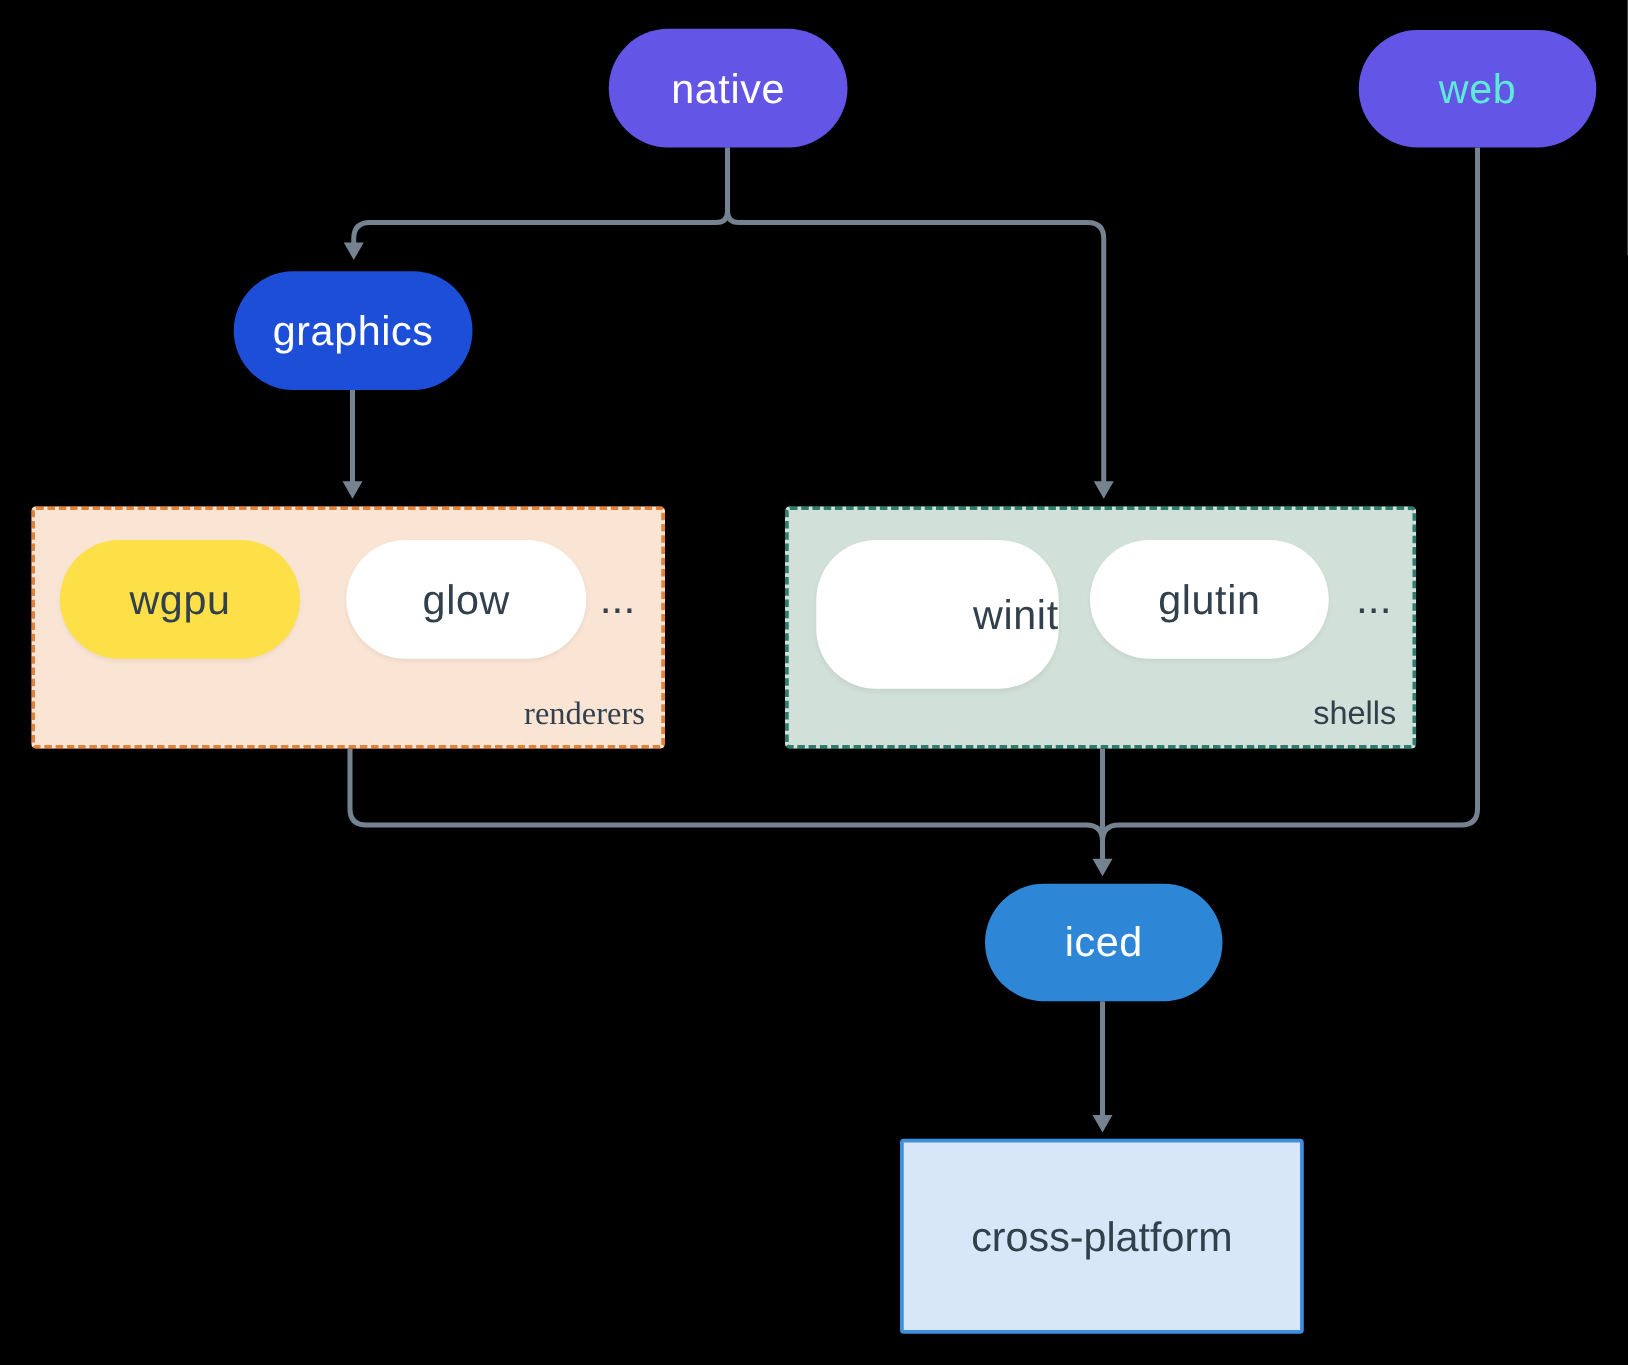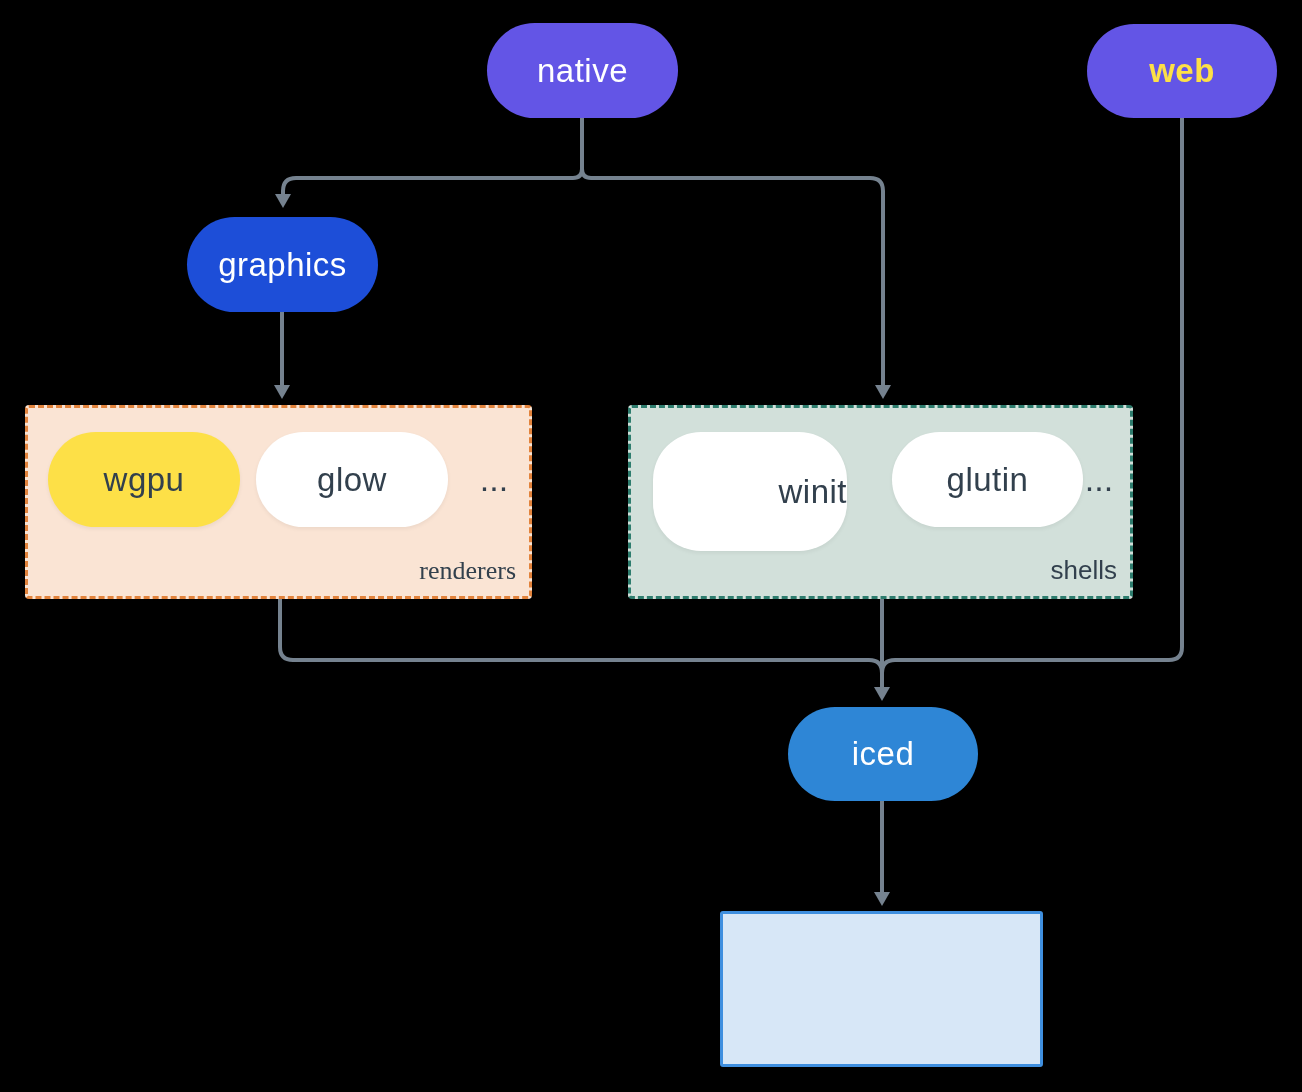--- a/index.html
+++ b/index.html
@@ -89,50 +89,51 @@
     <path class="arrowhead" d="M 883 399 L 875 385 L 891 385 Z"></path>
     <path class="arrowhead" d="M 282 399 L 274 385 L 290 385 Z"></path>
     <path class="arrowhead" d="M 882 701 L 874 687 L 890 687 Z"></path>
     <path class="arrowhead" d="M 882 906 L 874 892 L 890 892 Z"></path>
   </svg>
 
   <div class="pill" style="left: 487px; top: 23px; width: 191px; height: 95px; background: rgb(99, 85, 230); color: rgb(255, 255, 255);">
     <span>native</span>
   </div>
 
-  <div class="pill" style="left: 1087px; top: 24px; width: 190px; height: 94px; background: rgb(99, 85, 230); color: #fde047; font-weight: bold;">
+  <div class="pill" style="left: 1087px; top: 24px; width: 190px; height: 94px; background: rgb(99, 85, 230); color: #5eead4;">
     <span>web</span>
   </div>
 
   <div class="pill" style="left: 187px; top: 217px; width: 191px; height: 95px; background: #1d4ed8; color: rgb(255, 255, 255);">
     <span>graphics</span>
   </div>
 
   <div class="group" style="left: 25px; top: 405px; width: 507px; height: 194px; background: rgb(250, 228, 212); border-color: rgb(226, 131, 60);">
     <span class="group-label" style="color: rgb(50, 64, 77); font-family: Liberation Serif, serif;">renderers</span>
   </div>
   <div class="pill small-shadow" style="left: 48px; top: 432px; width: 192px; height: 95px; background: #fde047; color: rgb(50, 64, 77); text-align: right;">
     <span>wgpu</span>
   </div>
-  <div class="pill small-shadow" style="left: 256px; top: 432px; width: 192px; height: 95px; background: rgb(255, 255, 255); color: rgb(50, 64, 77);">
+  <div class="pill small-shadow" style="left: 277px; top: 432px; width: 192px; height: 95px; background: rgb(255, 255, 255); color: rgb(50, 64, 77);">
     <span>glow</span>
   </div>
   <span class="ellipsis" style="left: 469px; top: 460px; color: rgb(50, 64, 77);">...</span>
 
   <div class="group" style="left: 628px; top: 405px; width: 505px; height: 194px; background: rgb(210, 224, 218); border-color: rgb(46, 125, 110);">
     <span class="group-label" style="color: rgb(50, 64, 77);">shells</span>
   </div>
   <div class="pill small-shadow" style="left: 653px; top: 432px; width: 194px; height: 119px; background: rgb(255, 255, 255); color: rgb(50, 64, 77); justify-content: flex-end;">
     <span>winit</span>
   </div>
-  <div class="pill small-shadow" style="left: 892px; top: 432px; width: 191px; height: 95px; background: rgb(255, 255, 255); color: rgb(50, 64, 77);">
+  <div class="pill small-shadow" style="left: 872px; top: 432px; width: 191px; height: 95px; background: rgb(255, 255, 255); color: rgb(50, 64, 77);">
     <span>glutin</span>
   </div>
   <span class="ellipsis" style="left: 1074px; top: 460px; color: rgb(50, 64, 77);">...</span>
 
   <div class="pill" style="left: 788px; top: 707px; width: 190px; height: 94px; background: rgb(46, 134, 214); color: rgb(255, 255, 255);">
     <span>iced</span>
   </div>
 
   <div class="app-box" style="left: 720px; top: 911px; width: 323px; height: 156px; background: rgb(215, 231, 247); border-color: rgb(63, 143, 223); color: rgb(50, 64, 77);">
+    <span>cross-platform</span>
   </div>
 
 </div>
 
 </body></html>

